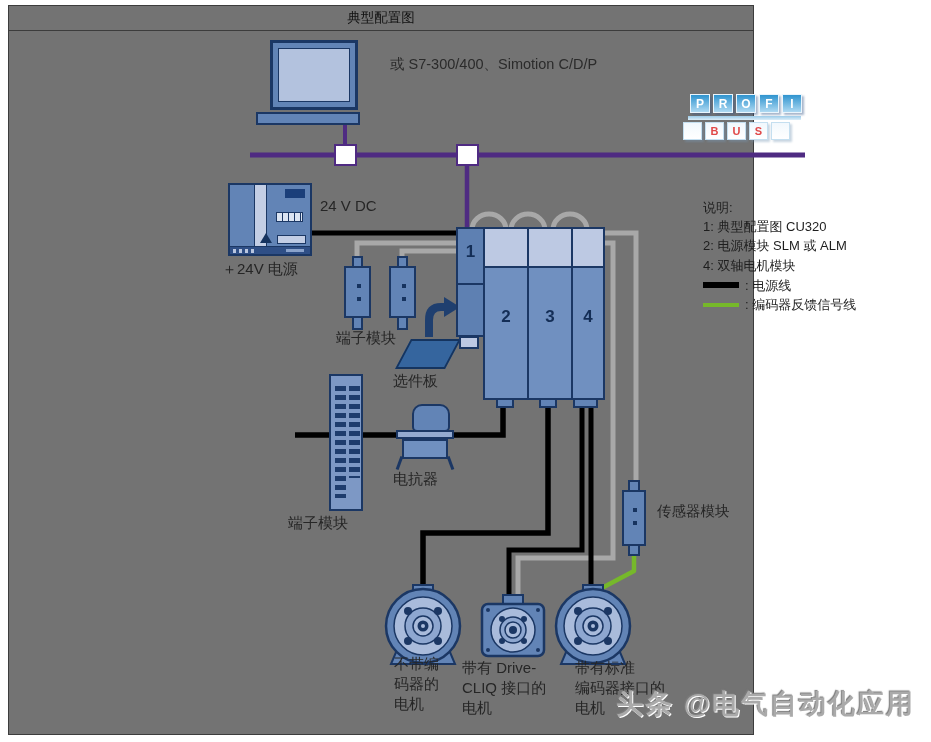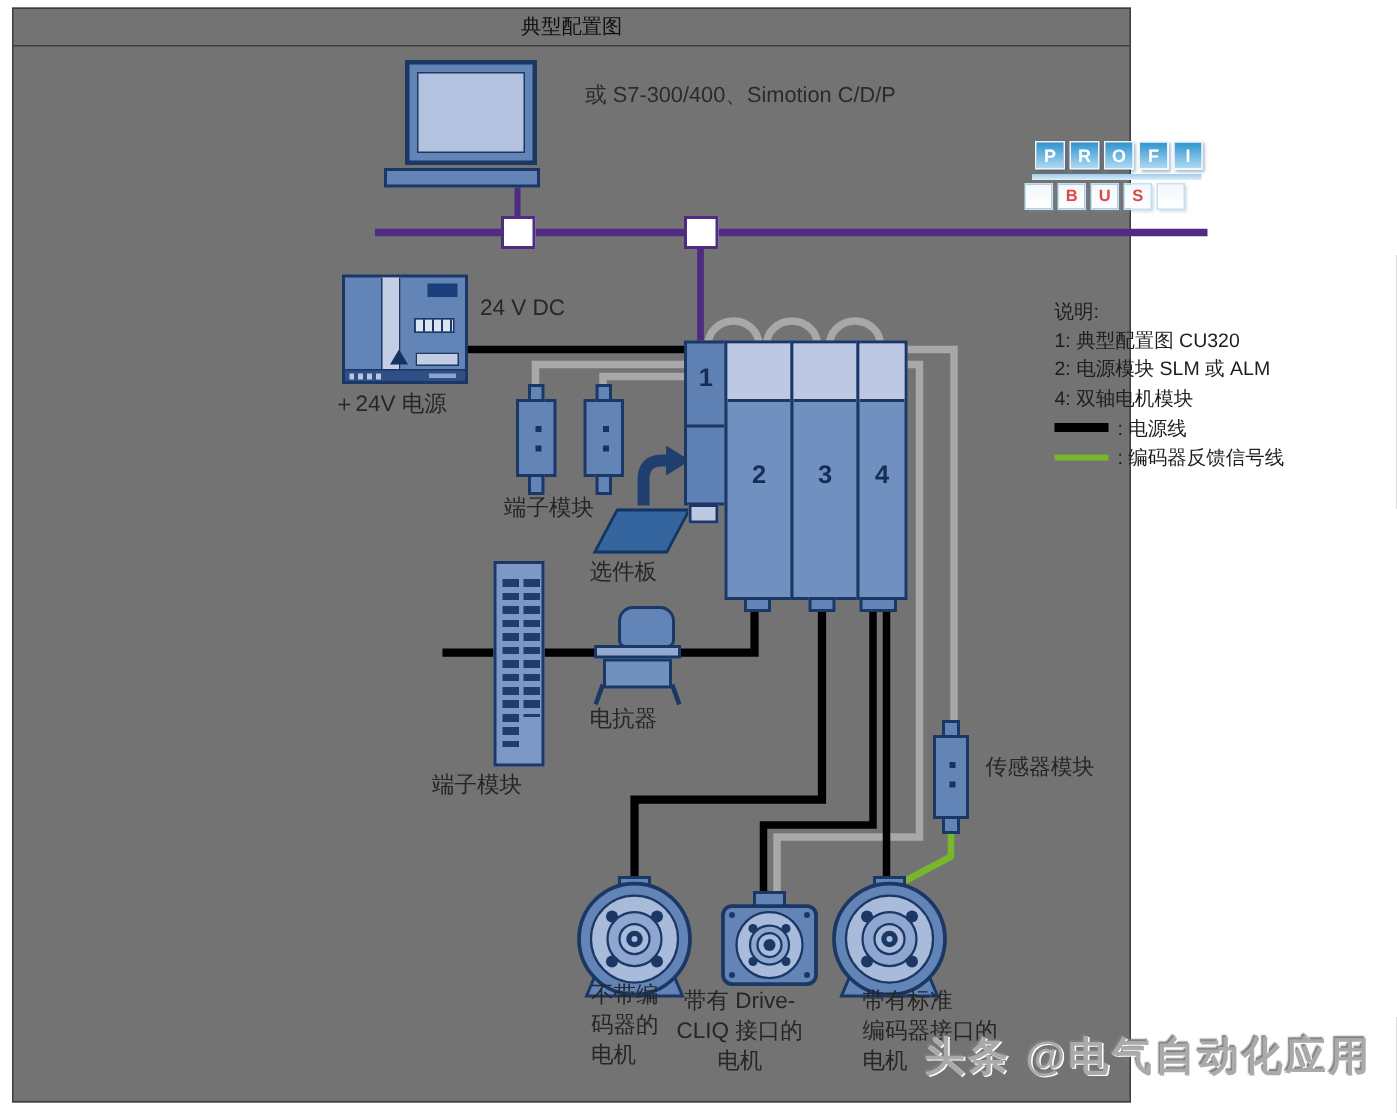--- a/index.html
+++ b/index.html
@@ -298,21 +298,21 @@
     <circle cx="46" cy="42" r="10" fill="#a9bbdb" stroke="#1b3764" stroke-width="1.5"></circle>
     <circle cx="46" cy="42" r="5.5" fill="#1b3764"></circle>
     <circle cx="46" cy="42" r="2" fill="#a9bbdb"></circle>
   </svg>
 
   <div class="motor-lbl" style="left:394px; top:654px;">
     <div>不带编</div>
     <div>码器的</div>
     <div>电机</div>
   </div>
-  <div class="motor-lbl" style="left:451px; top:658px;text-align:center;">
+  <div class="motor-lbl" style="left:462px; top:658px;">
     <div>带有 Drive-</div>
     <div>CLIQ 接口的</div>
     <div>电机</div>
   </div>
   <div class="motor-lbl" style="left:575px; top:658px;">
     <div>带有标准</div>
     <div>编码器接口的</div>
     <div>电机</div>
   </div>
 

